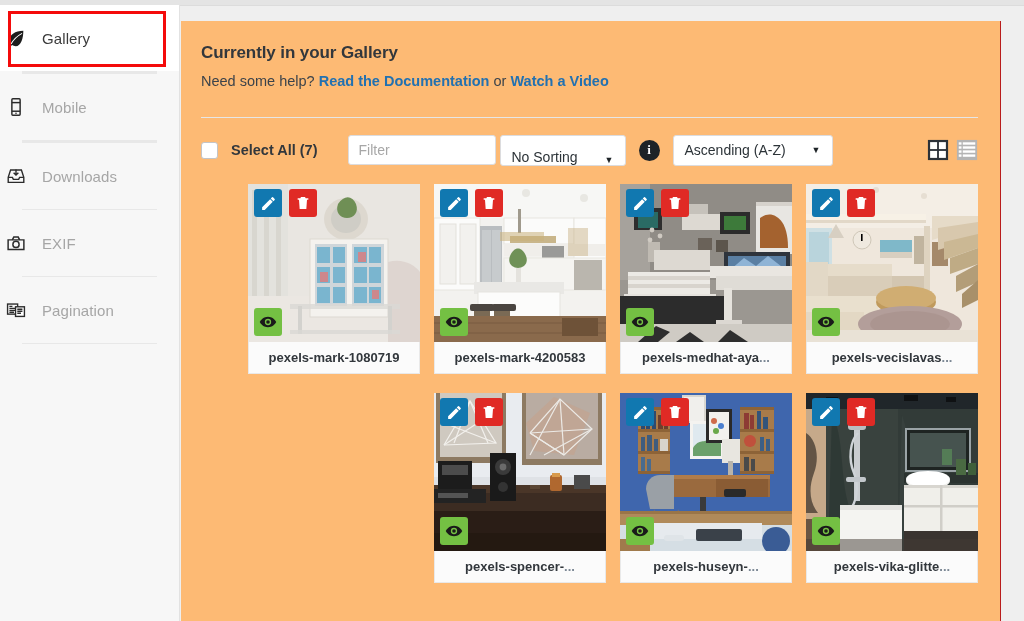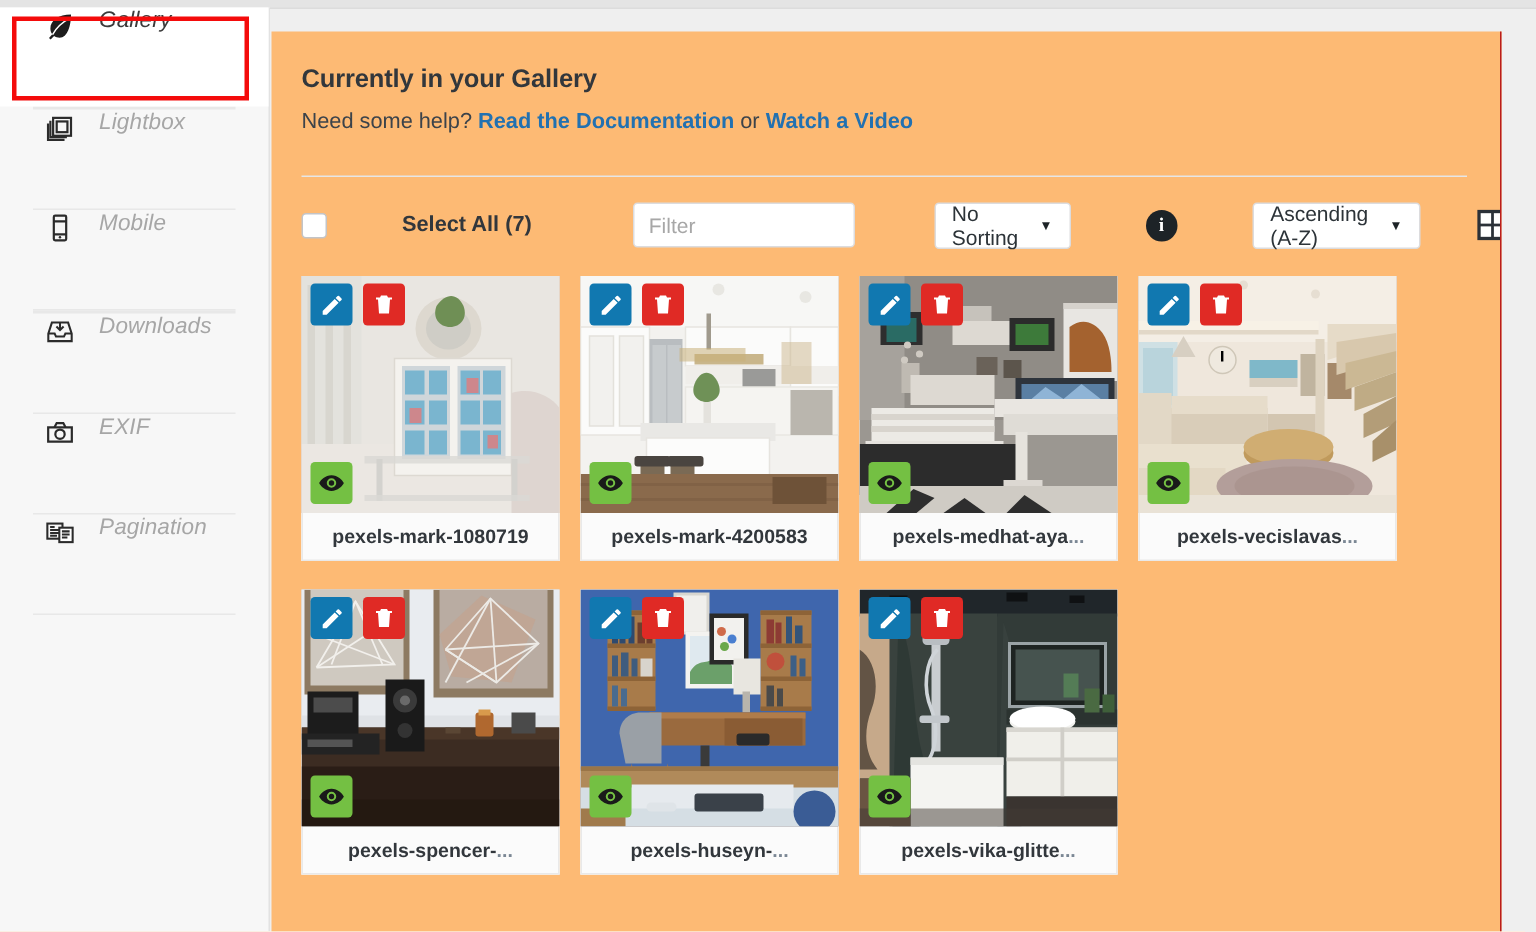--- a/index.html
+++ b/index.html
@@ -27,26 +27,25 @@
     position: absolute;
     top: 5px; left: 0;
     width: 180px; height: 616px;
     background: #f7f7f7;
     border-right: 1px solid #e2e2e2;
     box-sizing: border-box;
   }
   .nav-item {
     position: relative;
     display: flex;
-    align-items: flex-start;
+    align-items: center;
     height: 66px;
-    padding-left: 28px;
+    padding-left: 4px;
     box-sizing: border-box;
     cursor: pointer;
-    font-style: italic;
   }
   .nav-item .nav-icon {
     width: 24px; height: 24px;
     display: flex; align-items: center; justify-content: center;
     margin-right: 14px;
     flex: 0 0 24px;
   }
   .nav-item .nav-label {
     font-size: 15px;
     color: #a6a6a6;
@@ -104,21 +103,20 @@
     height: 1px;
     background: #e6e6e6;
     margin: 28px 0 0 0;
   }
   
   .toolbar {
     display: flex;
     align-items: center;
     height: 56px;
     margin-top: 4px;
-    gap: 37px;
   }
   .checkbox {
     width: 17px; height: 17px;
     border: 1px solid #c3c4c7;
     border-radius: 3px;
     background: #fff;
     box-sizing: border-box;
     cursor: pointer;
     flex: 0 0 auto;
   }
@@ -158,21 +156,21 @@
     font-size: 14px;
     color: #2c3338;
   }
   .select-box .caret {
     margin-left: auto;
     padding-left: 14px;
     font-size: 9px;
     color: #1d2327;
     line-height: 1;
   }
-  .sel-sorting { margin-left: 16px; width: 126px; }
+  .sel-sorting { margin-left: 4px; width: 126px; align-items: flex-end; }
   .sel-order   { margin-left: 0px;  width: 160px; }
   .info-icon {
     margin-left: 13px; margin-right: 13px;
     width: 21px; height: 21px;
     border-radius: 50%;
     background: #1d2327;
     color: #fff;
     font-size: 13px;
     font-weight: bold;
     font-family: "Liberation Serif", serif;
@@ -190,20 +188,21 @@
     width: 22px; height: 22px;
     cursor: pointer;
     display: block;
   }
   
   .grid {
     display: flex;
     flex-wrap: wrap;
     gap: 19px 14px;
     margin-top: 6px;
+    justify-content: flex-end;
   }
   .card {
     width: 172px;
     background: #fff;
     cursor: pointer;
   }
   .thumb {
     position: relative;
     width: 172px; height: 158px;
     overflow: hidden;
@@ -252,31 +251,20 @@
             <path d="M20 4c-9 0-15 4.3-15 10.2 0 1.7.5 3.1 1.4 4.2L4 21l1.2 1.2 2.5-2.5c1.1.8 2.5 1.2 4 1.2C17.5 20.9 20 12 20 4z" fill="#1d1d1d"></path>
             <path d="M6.6 18.6C9.3 13.6 13.4 9.8 18.6 7" stroke="#fff" stroke-width="1.1" fill="none"></path>
           </svg>
       </span>
       <span class="nav-label">Gallery</span>
     </div>
 
     <div class="nav-sep"></div>
 
     <div class="nav-sep"></div>
-    <div class="nav-item">
-      <span class="nav-icon">
-        <svg width="22" height="22" viewBox="0 0 24 24" fill="none" stroke="#2b2b2b" stroke-width="1.6">
-          <rect x="7" y="5" width="13" height="13"></rect>
-          <rect x="9.6" y="7.6" width="7.8" height="7.8"></rect>
-          <path d="M5 7v12h12"></path>
-          <path d="M3.3 9v12h12"></path>
-        </svg>
-      </span>
-      <span class="nav-label">Lightbox</span>
-    </div>
 
     <div class="nav-sep"></div>
     <div class="nav-item">
       <span class="nav-icon">
         <svg width="22" height="22" viewBox="0 0 24 24" fill="none" stroke="#2b2b2b" stroke-width="1.6">
           <rect x="7.5" y="3" width="9" height="18" rx="1"></rect>
           <path d="M7.5 7.2h9"></path>
             <path d="M7.5 16.6h9"></path>
           <circle cx="12" cy="18.8" r=".9" fill="#2b2b2b" stroke="none"></circle>
         </svg>

